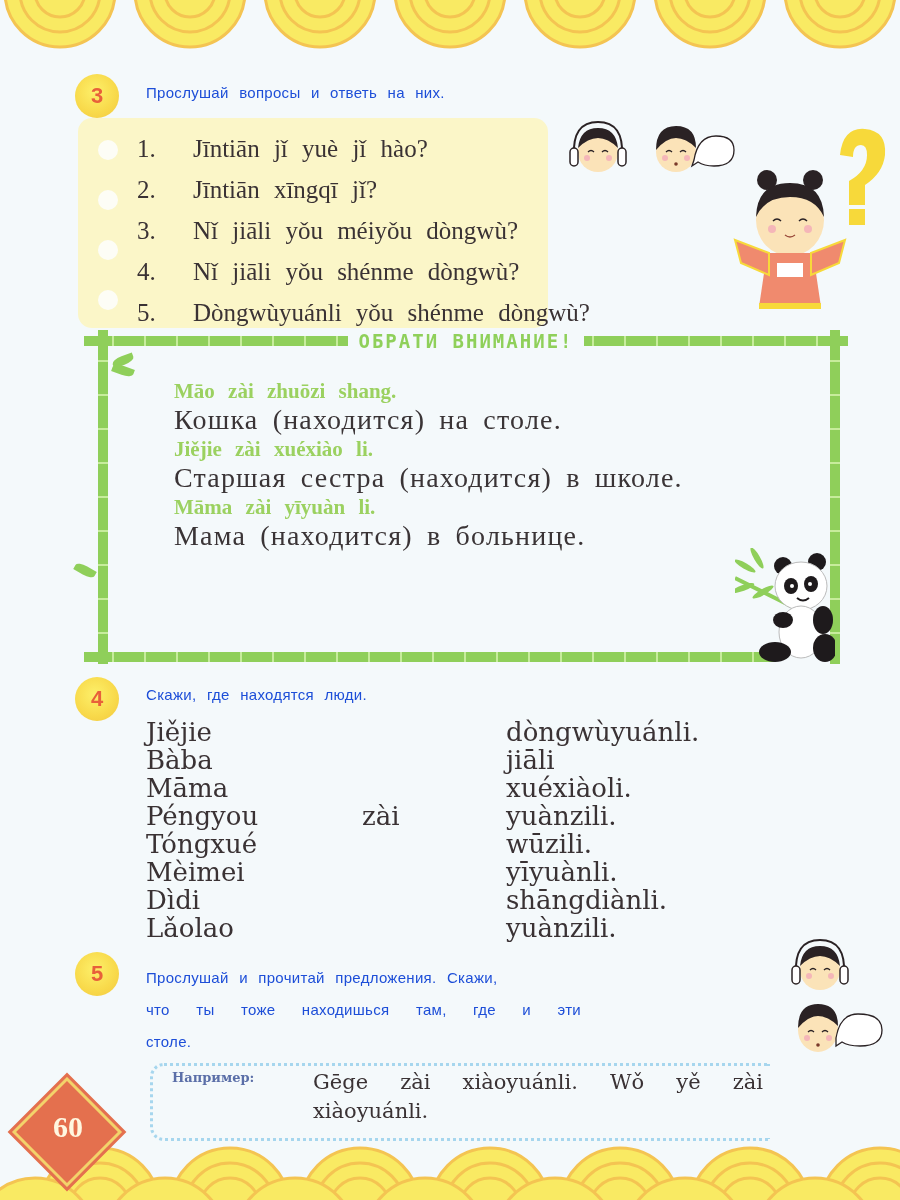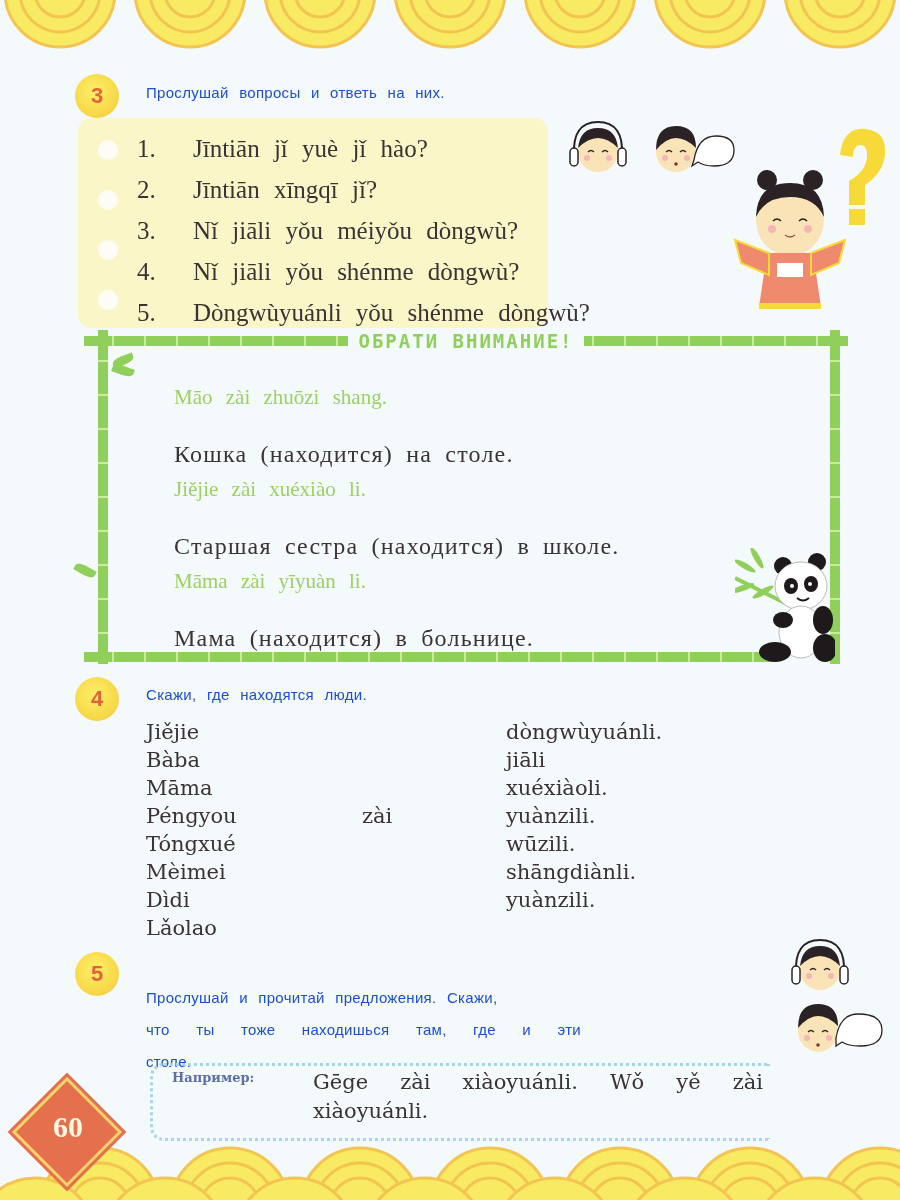--- a/index.html
+++ b/index.html
@@ -69,30 +69,30 @@
     background: #f4f9fb; padding: 0 10px;
     font-family: "DejaVu Sans Mono", monospace; font-weight: bold;
     color: #8fd05a; font-size: 19px; letter-spacing: 2px;
   }
   .notice-body {
     position: absolute; left: 90px; top: 40px; width: 660px;
     font-family: "Liberation Serif", serif;
   }
   .notice-intro { font-size: 21px; line-height: 33px; color: #3a3436; word-spacing: 6px; letter-spacing: 0.8px; text-indent: 0; }
   .notice-intro .l2 { margin-left: -88px; display: block; }
-  .ex-pinyin { color: #9bd160; font-weight: normal; font-size: 21px; line-height: 30px; margin-top: 6px; word-spacing: 8px; }
-  .ex-trans { color: #3a3436; font-size: 24px; line-height: 28px; letter-spacing: 1.2px; word-spacing: 6px; margin-top: 28px; }
+  .ex-pinyin { color: #9bd160; font-weight: bold; font-size: 21px; line-height: 30px; margin-top: 0; word-spacing: 8px; }
+  .ex-trans { color: #3a3436; font-size: 28px; line-height: 28px; letter-spacing: 1.2px; word-spacing: 6px; }
 
   .leaf {
     position: absolute; width: 22px; height: 9px; border-radius: 50% 0;
     background: #8fcf5a;
   }
 
   
-  .ex4-col { position: absolute; font-family: "DejaVu Serif", serif; font-size: 21px; color: #3a3234; }
+  .ex4-col { position: absolute; font-family: "DejaVu Serif", serif; font-size: 26px; color: #3a3234; }
   .ex4-col div { height: 28px; line-height: 28px; }
 
   
   .example-box {
     position: absolute; left: 150px; top: 1063px; width: 620px; height: 78px;
     border: 3px dotted #a6d6ee; border-right: none; border-radius: 14px 0 0 14px;
   }
   .example-label {
     position: absolute; left: 172px; top: 1070px;
     font-family: "DejaVu Serif", serif; font-weight: bold; font-size: 13px; color: #5b6fa8;
@@ -281,28 +281,29 @@
 </div>
 <div class="ex4-col" style="left:362px; top:802px;">
   <div>zài</div>
 </div>
 <div class="ex4-col" style="left:506px; top:718px;">
   <div>dòngwùyuánli.</div>
   <div>jiāli</div>
   <div>xuéxiàoli.</div>
   <div>yuànzili.</div>
   <div>wūzili.</div>
+  <div>yīyuànli.</div>
   <div>shāngdiànli.</div>
   <div>yuànzili.</div>
 </div>
 
 <div class="badge" style="left:75px; top:952px;">
   <span>5</span>
 </div>
-<div class="instr" style="left:146px; top:962px; line-height:32px; width:620px;margin-top:20px;">
+<div class="instr" style="left:146px; top:962px; line-height:32px; width:620px;">
   <div>Прослушай и прочитай предложения. Скажи,</div>
   <div style="word-spacing:22px;">что ты тоже находишься там, где и эти</div>
   <div>столе.</div>
 </div>
 
 <svg style="position:absolute; left:790px; top:938px;" width="100" height="120" viewBox="0 0 100 120">
   <g>
     <ellipse cx="30" cy="32" rx="20" ry="20" fill="#fbe3b8"></ellipse>
     <path d="M10 28 Q12 8 30 8 Q48 8 50 28 Q40 18 30 18 Q20 18 10 28Z" fill="#2a2224"></path>
     <path d="M6 36 Q4 2 30 2 Q56 2 54 36" fill="none" stroke="#2a2224" stroke-width="2"></path>

